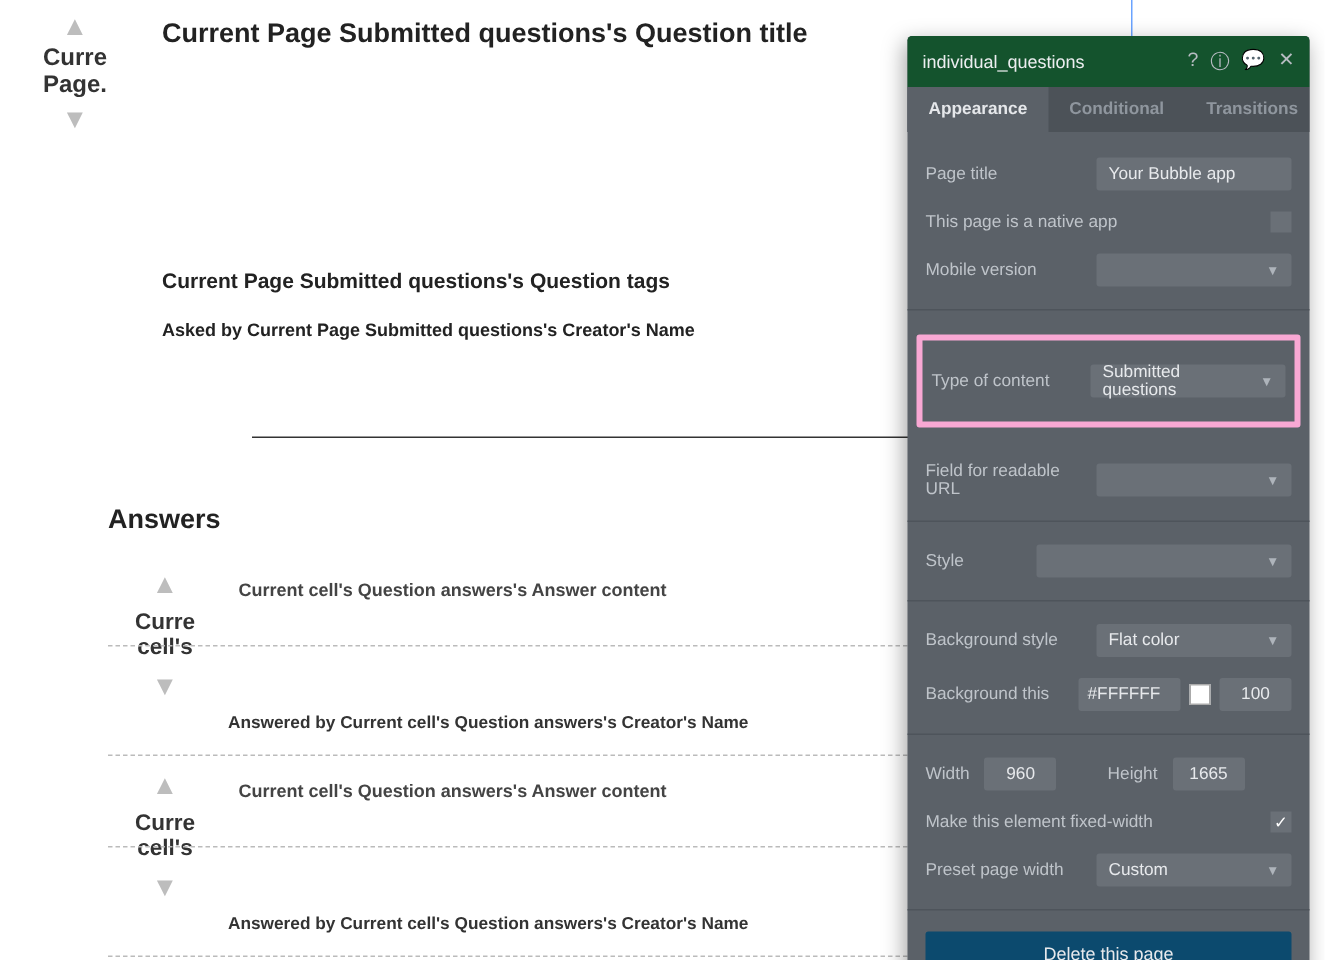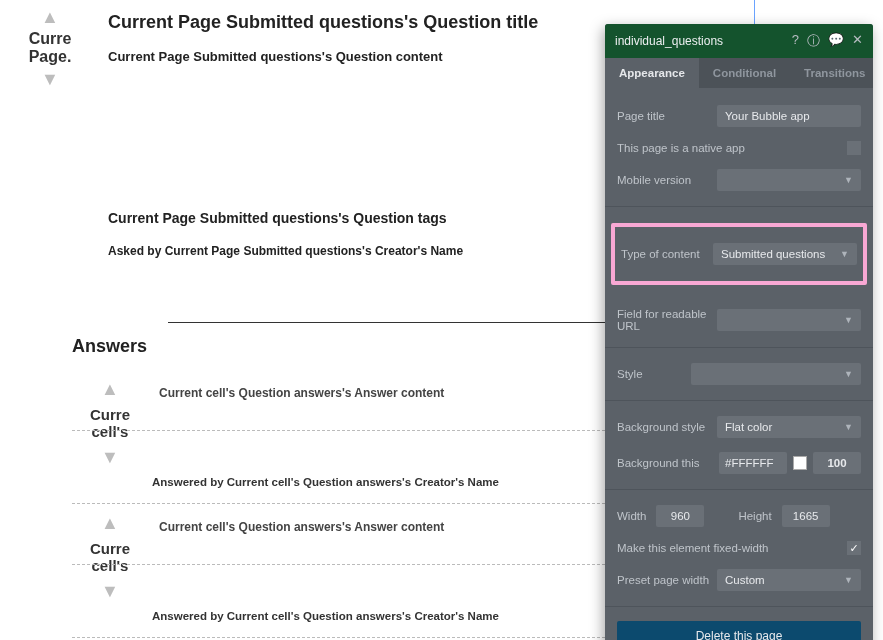--- a/index.html
+++ b/index.html
@@ -161,21 +161,21 @@
   .sel, .txt {
     background:#6a7077;
     border:none;
     color:#e7e9ec;
     font-size:11.5px;
     height:22px;
     padding:0 8px;
     border-radius:2px;
   }
   .sel {
-    width:144px;
+    width:130px;
     text-align:left;
     position:relative;
     display:flex; align-items:center; justify-content:space-between;
   }
   .sel .caret { color:#aeb4bb; font-size:9px; margin-left:6px; }
   .txt.small { width:48px; text-align:center; }
   .chk {
     width:14px; height:14px; background:#6a7077;
     display:inline-flex; align-items:center; justify-content:center;
     color:#fff; font-size:11px;
@@ -205,21 +205,20 @@
 <div class="canvas">
 
   <div class="vote-col top">
     <div class="arrow">▲</div>
     <div class="score">Curre Page.</div>
     <div class="arrow">▼</div>
   </div>
 
   <div class="main-col">
     <div class="q-title">Current Page Submitted questions's Question title</div>
-    <div class="q-content">Current Page Submitted questions's Question content</div>
     <div class="q-tags">Current Page Submitted questions's Question tags</div>
     <div class="q-asked">Asked by Current Page Submitted questions's Creator's Name</div>
     <hr class="hr">
   </div>
 
   <div class="answers-head">Answers</div>
 
   <div class="answer-cell one">
     <div class="ans-vote">
       <div class="arrow">▲</div>
@@ -322,21 +321,21 @@
         <span>Flat color</span>
           <span class="caret">▼</span>
       </div>
     </div>
 
     <div class="row">
       <span class="lbl">Background this</span>
       <div style="display:flex;align-items:center;gap:6px;">
         <span class="txt" style="width:68px;display:inline-flex;align-items:center;padding:0 6px;">#FFFFFF</span>
         <span class="swatch"></span>
-        <span class="txt small" style="display:inline-flex;align-items:center;justify-content:center;font-weight:bold;">100</span>
+        <span class="txt small" style="display:inline-flex;align-items:center;justify-content:center;">100</span>
       </div>
     </div>
 
     <div class="sep"></div>
 
     <div class="dim-row">
       <span class="lbl">Width</span>
       <span class="txt small" style="display:inline-flex;align-items:center;justify-content:center;">960</span>
       <span style="width:14px"></span>
       <span class="lbl">Height</span>

